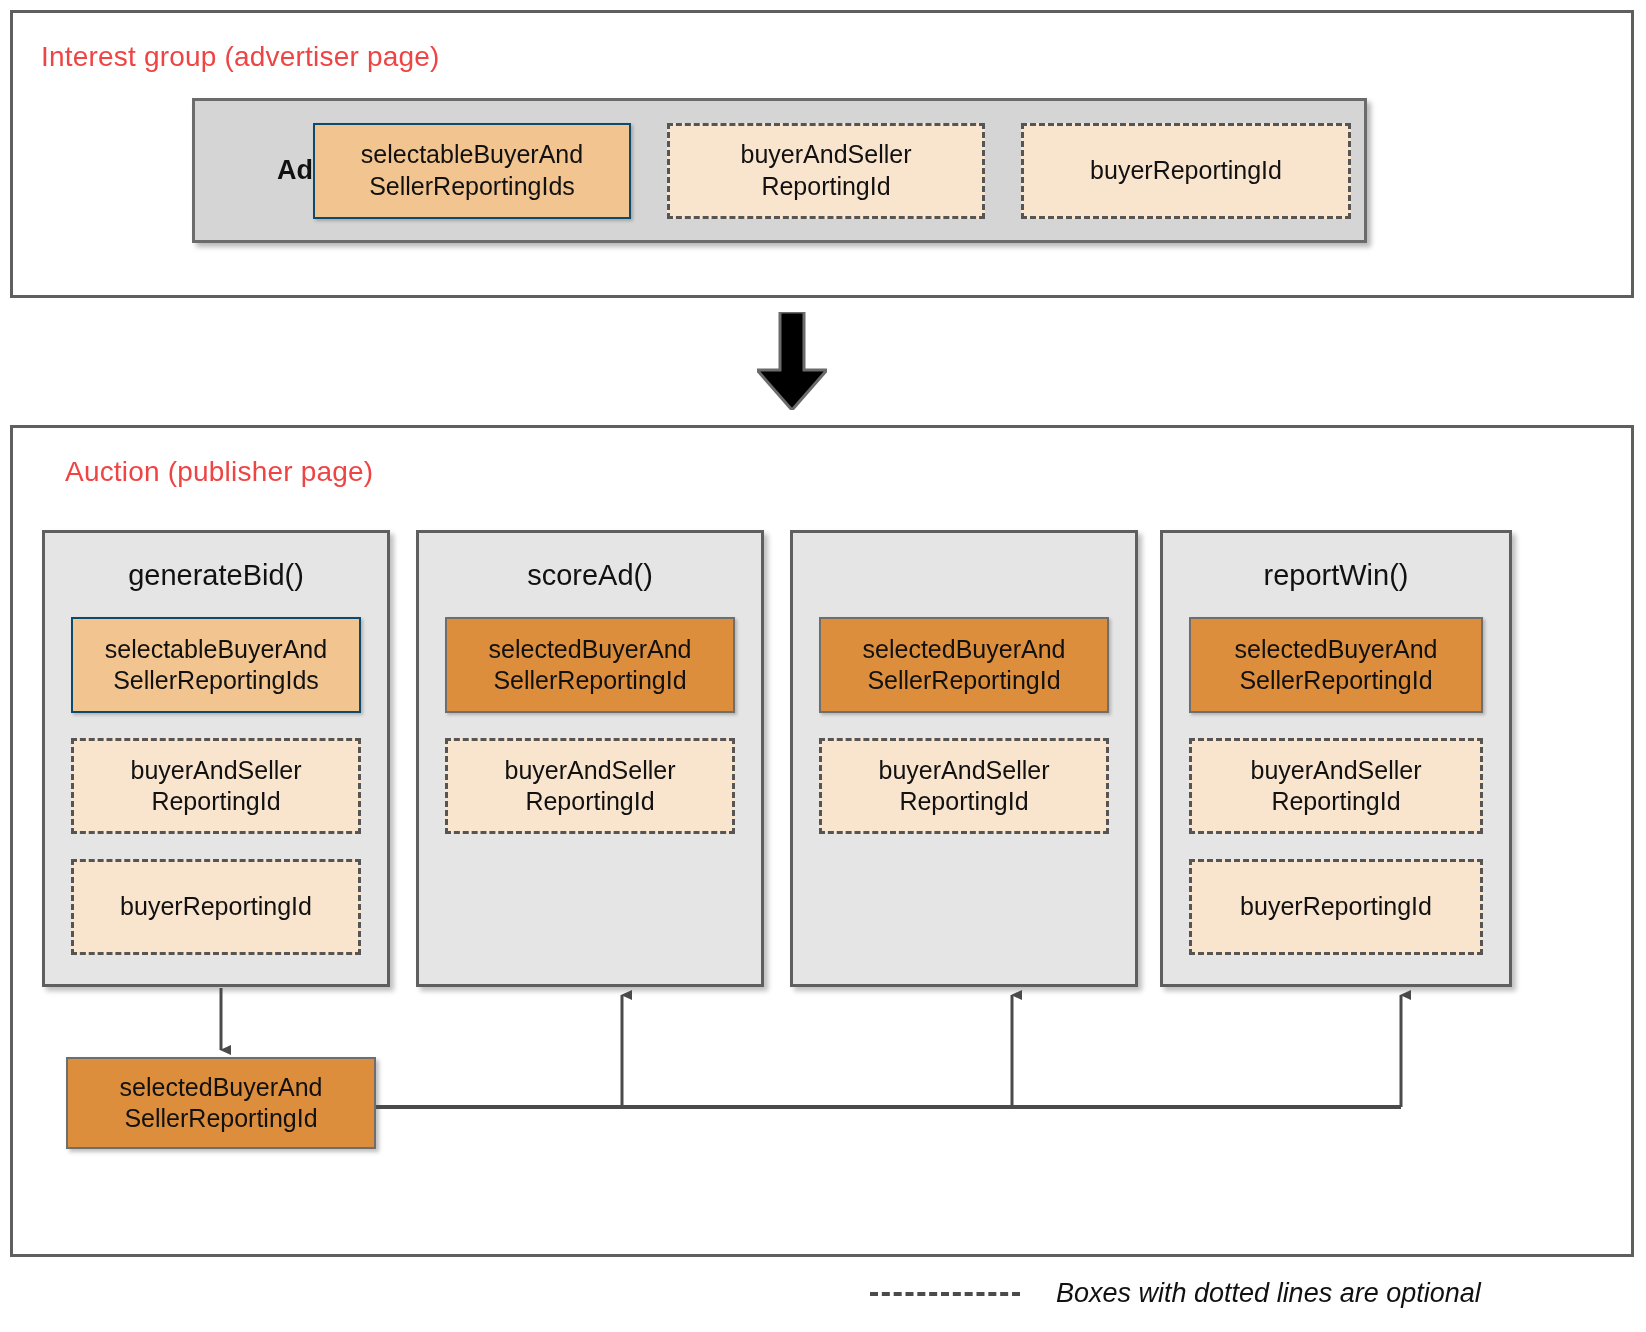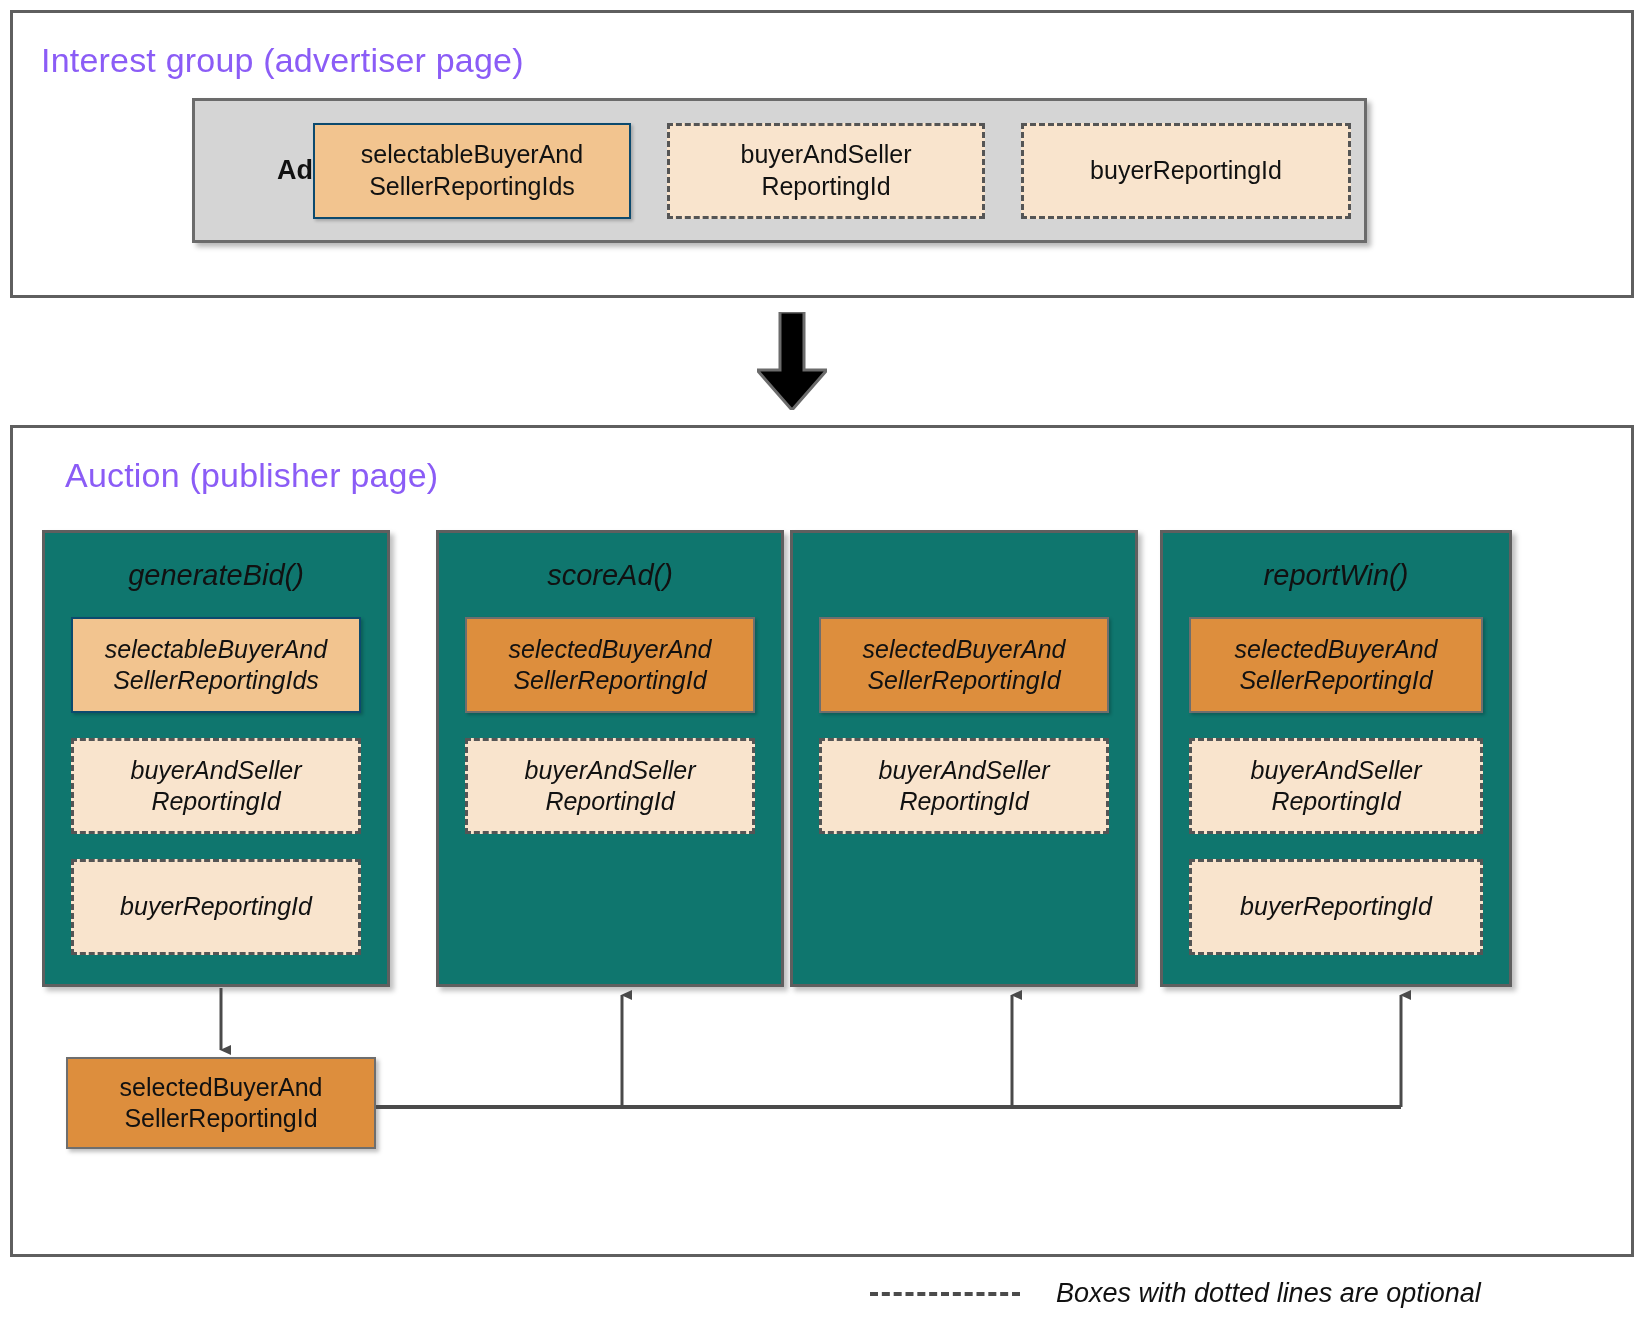--- a/index.html
+++ b/index.html
@@ -18,22 +18,22 @@
     position: absolute;
     background: #ffffff;
     border: 3px solid #5f5f5f;
     box-sizing: border-box;
   }
   #section-interest { left: 10px;  top: 10px;   width: 1624px; height: 288px; }
   #section-auction  { left: 10px;  top: 425px;  width: 1624px; height: 832px; }
 
   .section-title {
     position: absolute;
-    font-size: 34px;
-    color: #8b5cf6;
+    font-size: 28px;
+    color: #ef4444;
     letter-spacing: 0.2px;
     white-space: nowrap;
   }
   #title-interest { left: 28px; top: 28px; }
   #title-auction  { left: 28px; top: 28px; margin-left: 24px; }
 
   
   #ad-container {
     position: absolute;
     left: 192px; top: 98px;
@@ -84,28 +84,27 @@
   #ad-box-selectable { width: 318px; height: 96px; }
   #ad-box-bas        { width: 318px; height: 96px; }
   #ad-box-brid       { width: 330px; height: 96px; }
 
   
   .fn-panel {
     position: absolute;
     top: 530px;
     width: 348px;
     height: 457px;
-    background: #0f766e;
+    background: #e5e5e5;
     border: 3px solid #5f5f5f;
     box-sizing: border-box;
     box-shadow: 4px 4px 5px rgba(0,0,0,0.25);
-    font-style: italic;
   }
   #fn-generatebid { left: 42px;   }
-  #fn-scoread     { left: 436px;  }
+  #fn-scoread     { left: 416px;  }
   #fn-reportresult{ left: 790px;  }
   #fn-reportwin   { left: 1160px; width: 352px; padding-left: 26px; }
 
   .fn-title {
     position: absolute;
     top: 26px; left: 0; right: 0;
     text-align: center;
     font-size: 29px;
     color: #111;
   }

